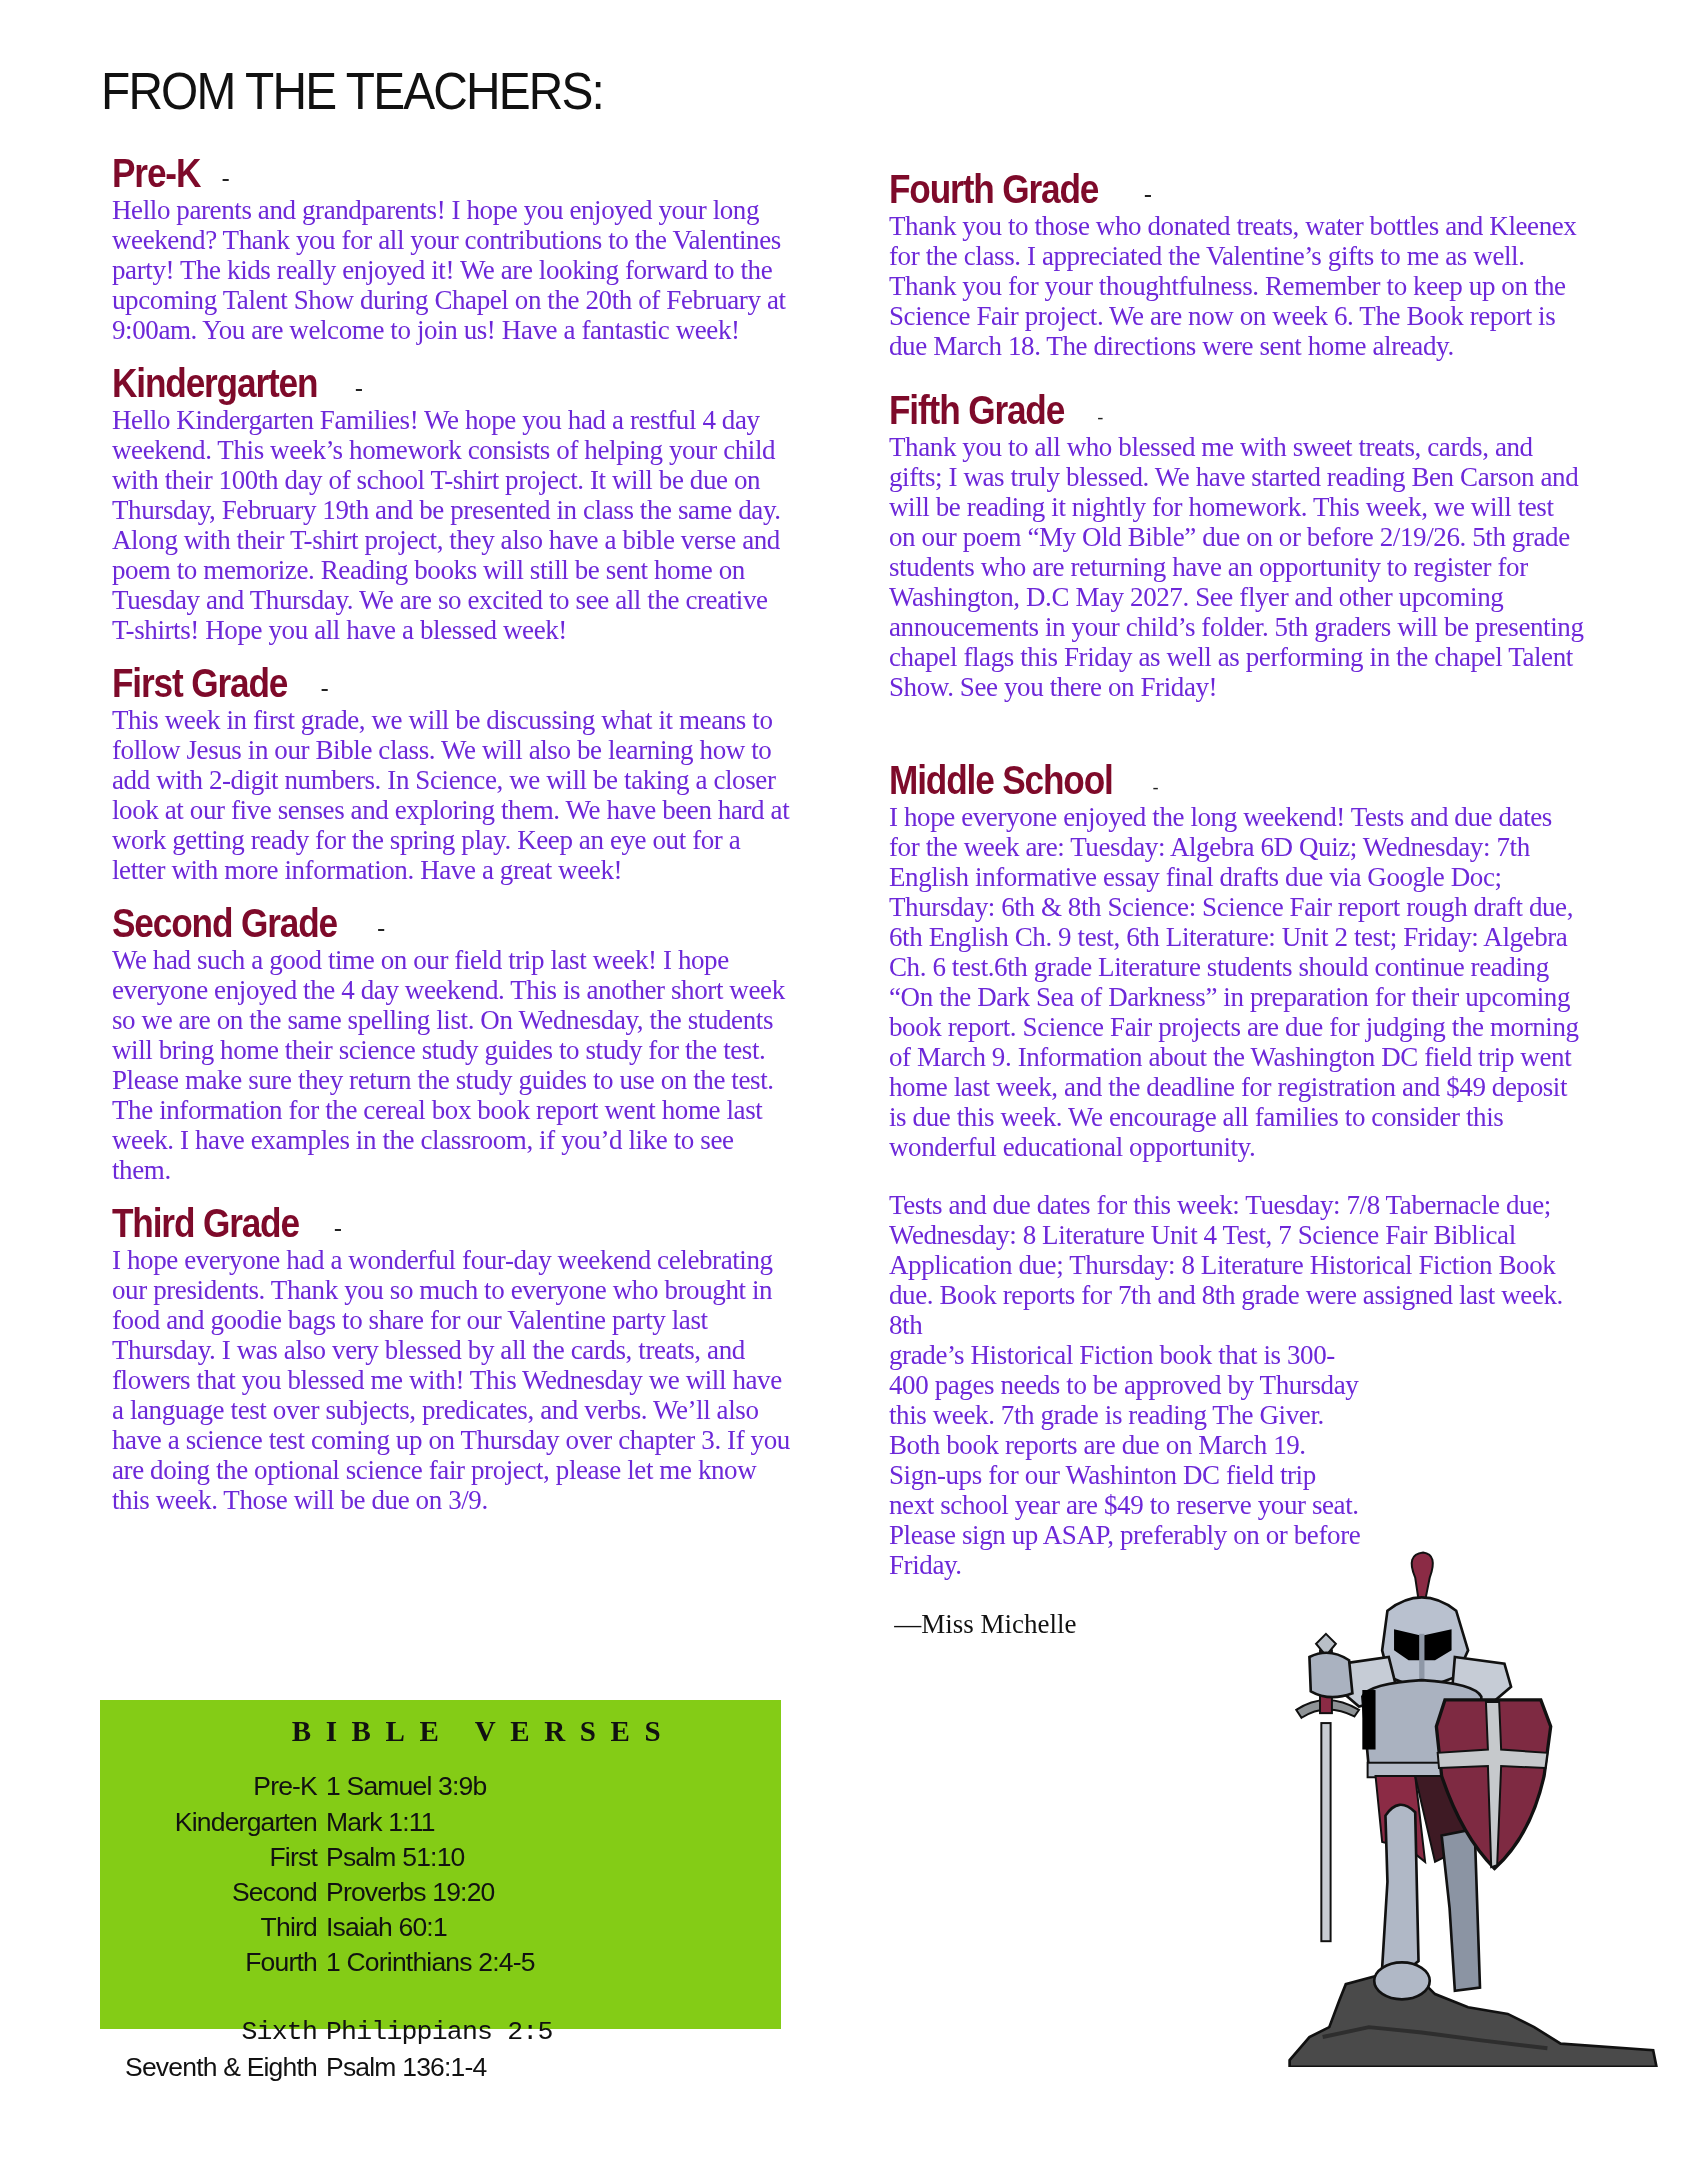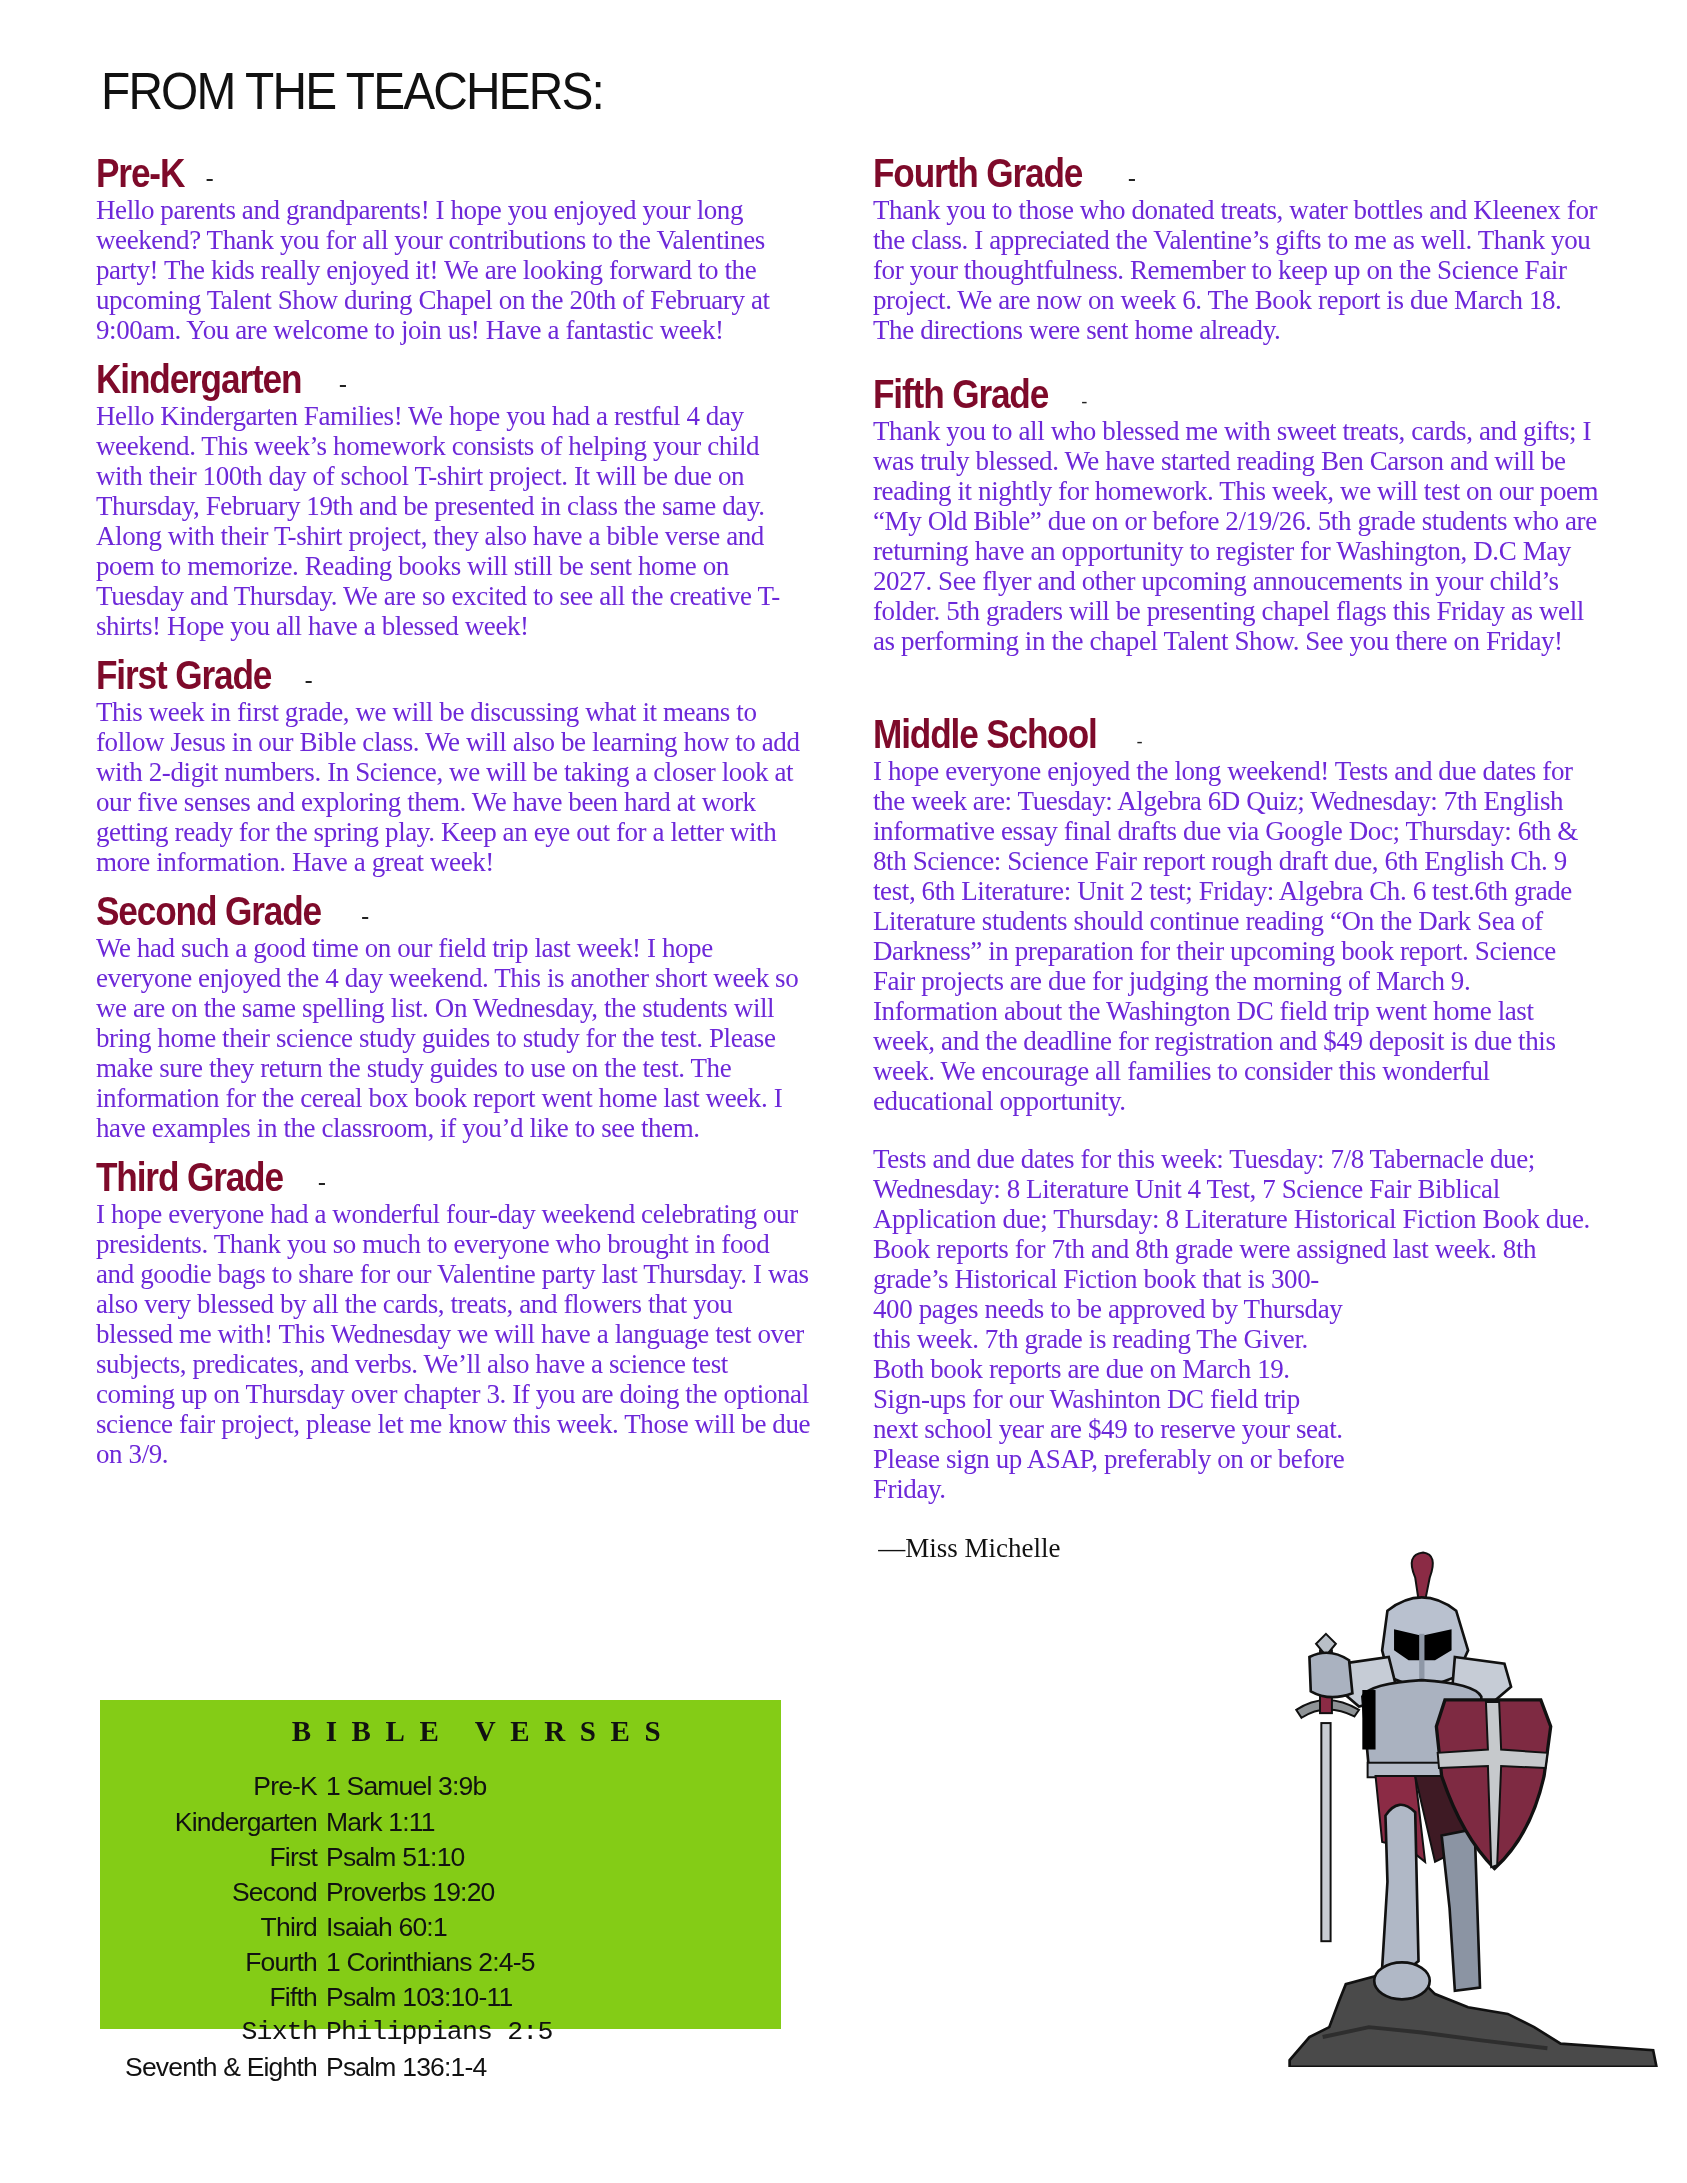--- a/index.html
+++ b/index.html
@@ -7,21 +7,21 @@
     .page-title {
       position: absolute; left: 101px; top: 61px;
       font-family: "Liberation Sans", sans-serif;
       font-size: 52px; font-weight: 400; color: #111;
       letter-spacing: -2px; transform: scaleX(0.92); transform-origin: left top;
       white-space: nowrap;
     }
     .col { position: absolute; }
     .col-left { left: 96px; top: 151px; width: 715px; }
     .col-right { left: 873px; top: 151px; width: 728px; }
-    .section { margin: 0; }
+    .section { margin: 16px; }
     .heading {
       font-family: "Liberation Sans", sans-serif;
       font-weight: 700; color: #7e0a2a;
       font-size: 40px; line-height: 44px;
       letter-spacing: -1.3px; white-space: nowrap;
       display: inline-block; transform: scaleX(0.88); transform-origin: left center;
     }
     .dash { font-family: "Liberation Sans", sans-serif; color: #222; font-size: 25px; font-weight: 400; margin-left: 9.3px; }
     .body-text {
       font-family: "Liberation Serif", serif;
@@ -93,24 +93,20 @@
     <span class="verse-ref">Proverbs 19:20</span>
   </div>
   <div class="verse-row" style="top:212px;">
     <span class="verse-grade">Third</span>
     <span class="verse-ref">Isaiah 60:1</span>
   </div>
   <div class="verse-row" style="top:247px;">
     <span class="verse-grade">Fourth</span>
     <span class="verse-ref">1 Corinthians 2:4-5</span>
   </div>
-  <div class="verse-row" style="top:282px;">
-    <span class="verse-grade">Fifth</span>
-    <span class="verse-ref">Psalm 103:10-11</span>
-  </div>
   <div class="verse-row" style="top:317px;font-family:Liberation Mono, monospace;">
     <span class="verse-grade">Sixth</span>
     <span class="verse-ref">Philippians 2:5</span>
   </div>
   <div class="verse-row" style="top:352px;">
     <span class="verse-grade">Seventh &amp; Eighth</span>
     <span class="verse-ref">Psalm 136:1-4</span>
   </div>
 </div>
 

